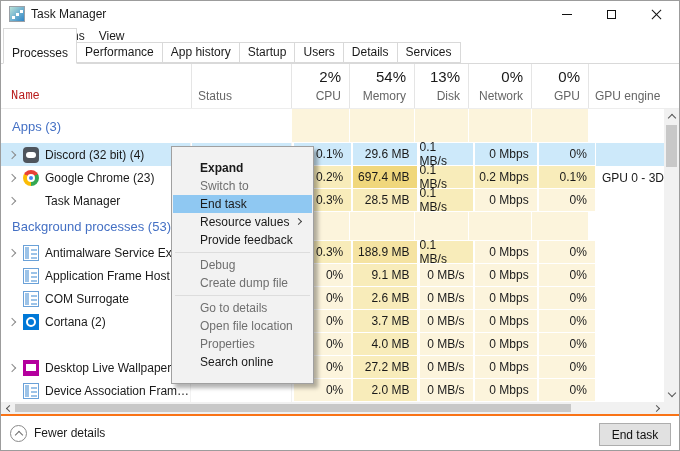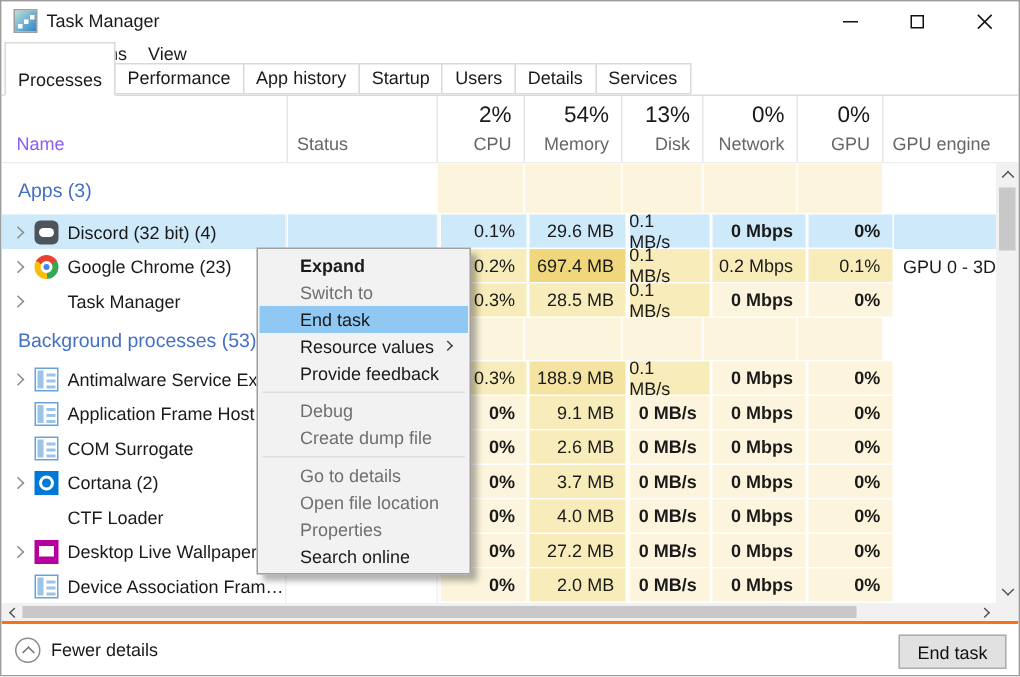--- a/index.html
+++ b/index.html
@@ -32,21 +32,21 @@
   .tabstrip { position:absolute; top:44px; left:0; right:0; height:19px;
               display:flex; align-items:flex-end; padding-left:2px;
               border-bottom:1px solid #d9d9d9; background:#fff; }
   .tab { padding:2px 8px 3px 8px; border:1px solid #d9d9d9; margin-right:-1px;
          background:#fff; position:relative; }
   .tab.active { border-bottom:1px solid #fff; margin-bottom:-1px; padding-top:17px; z-index:2; }
 
   
   .header { position:absolute; top:63px; left:0; right:0; height:45px; display:flex;
             border-bottom:1px solid #ededed; background:#fff; }
-  .h-name { width:190px; display:flex; align-items:flex-end; padding:0 0 5px 10px; color:#8b5cf6; }
+  .h-name { width:190px; display:flex; align-items:flex-end; padding:0 0 5px 10px; color:#b91c1c;font-family:Liberation Mono, monospace; }
   .h-status { width:100px; border-left:1px solid #e5e5e5; display:flex; align-items:flex-end;
               padding:0 0 5px 6px; color:#666; }
   .h-col { border-left:1px solid #e5e5e5; display:flex; flex-direction:column;
            justify-content:space-between; padding:4px 8px 5px 4px; text-align:right; }
   .h-total { font-size:15px; color:#191919; }
   .h-label { font-size:12px; color:#666; }
   .h-eng { width:76px; border-left:1px solid #e5e5e5; display:flex; align-items:flex-end;
            padding:0 0 5px 6px; color:#666; }
 
   
@@ -56,21 +56,21 @@
   .prow { height:23px;justify-content:space-between; }
   .grow0 { height:34px; }
   .grow1 { height:29px; }
   .cell { height:100%; }
   .name-cell { width:190px; display:flex; align-items:center; border-right:1px solid #f2f2f2; overflow:hidden; }
   .gname-cell { width:290px; display:flex; align-items:center; padding-left:11px; }
   .group-label { font-size:13px; color:var(--c-section_header); }
   .status-cell { width:100px; border-right:1px solid #f2f2f2; }
   .heat { display:flex; align-items:center; justify-content:flex-end; padding-right:8px;
           border-left:1px solid #fff; border-bottom:1px solid #fff; color:#1a1a1a; }
-  .h0 { background:var(--c-heat_0);font-weight:bold; }
+  .h0 { background:var(--c-heat_0); }
   .h1 { background:var(--c-heat_1); }
   .h2 { background:var(--c-heat_2); }
   .h3 { background:var(--c-heat_3); }
   .eng-cell { width:76px; display:flex; align-items:center; padding-left:6px; background:#fff; }
   .row.selected .cell { background:var(--c-accent_selection) !important; }
   .chev-box { width:22px; display:flex; align-items:center; justify-content:center; flex:0 0 22px; }
   .chev { width:6px; height:6px; border-top:1px solid #8a8a8a; border-right:1px solid #8a8a8a;
           transform:rotate(45deg); }
   .pname { margin-left:6px; white-space:nowrap; overflow:hidden; text-overflow:ellipsis; flex:1; }
 
@@ -90,22 +90,22 @@
   .icon-window::before { content:""; position:absolute; left:1px; top:1px; bottom:1px; width:4px; background:#9cc3e8; }
   .icon-window::after { content:""; position:absolute; left:7px; top:3px; width:6px; height:2px; background:#9cc3e8;
       box-shadow:0 4px 0 #9cc3e8, 0 8px 0 #9cc3e8; }
   .icon-cortana { background:#0078d7; }
   .icon-cortana::after { content:""; position:absolute; left:3px; top:3px; width:10px; height:10px;
       border:2px solid #fff; border-radius:50%; box-sizing:border-box; }
   .icon-wallpaper { background:#b4009e; }
   .icon-wallpaper::after { content:""; position:absolute; left:3px; top:4px; width:10px; height:7px; background:#fff; }
 
   
-  .context-menu { position:absolute; left:170px; top:164px; width:143px; z-index:20;
-      background:#f2f2f2; border:1px solid #a0a0a0; padding:2px 1px;
+  .context-menu { position:absolute; left:170px; top:145px; width:143px; z-index:20;
+      background:#f2f2f2; border:1px solid #a0a0a0; padding:12px 1px;
       box-shadow:4px 4px 4px rgba(0,0,0,0.3); }
   .menu-item { position:relative; height:18px; line-height:18px; padding-left:27px; color:#1a1a1a; }
   .menu-item.bold { font-weight:bold; }
   .menu-item.disabled { color:#6f6f6f; }
   .menu-item.hl { background:var(--c-menu_highlight); }
   .menu-sep { height:1px; background:#ddd; margin:3px 2px; }
   .subarrow { position:absolute; right:11px; top:6px; width:5px; height:5px;
       border-top:1px solid #444; border-right:1px solid #444; transform:rotate(45deg); }
 
   
@@ -329,21 +329,20 @@
         <div class="cell heat h1" style="width: 65px;">3.7 MB</div>
         <div class="cell heat h0" style="width: 54px;">0 MB/s</div>
         <div class="cell heat h0" style="width: 63px;">0 Mbps</div>
         <div class="cell heat h0" style="width: 57px;">0%</div>
         <div class="cell eng-cell"></div>
       </div>
       <div class="row prow">
         <div class="cell name-cell">
           <span class="chev-box"></span>
           <span class="icon icon-ctf-loader"></span>
-          <span class="pname">CTF Loader</span>
         </div>
         <div class="cell status-cell"></div>
         <div class="cell heat h0" style="width: 58px;">0%</div>
         <div class="cell heat h1" style="width: 65px;">4.0 MB</div>
         <div class="cell heat h0" style="width: 54px;">0 MB/s</div>
         <div class="cell heat h0" style="width: 63px;">0 Mbps</div>
         <div class="cell heat h0" style="width: 57px;">0%</div>
         <div class="cell eng-cell"></div>
       </div>
       <div class="row prow">

